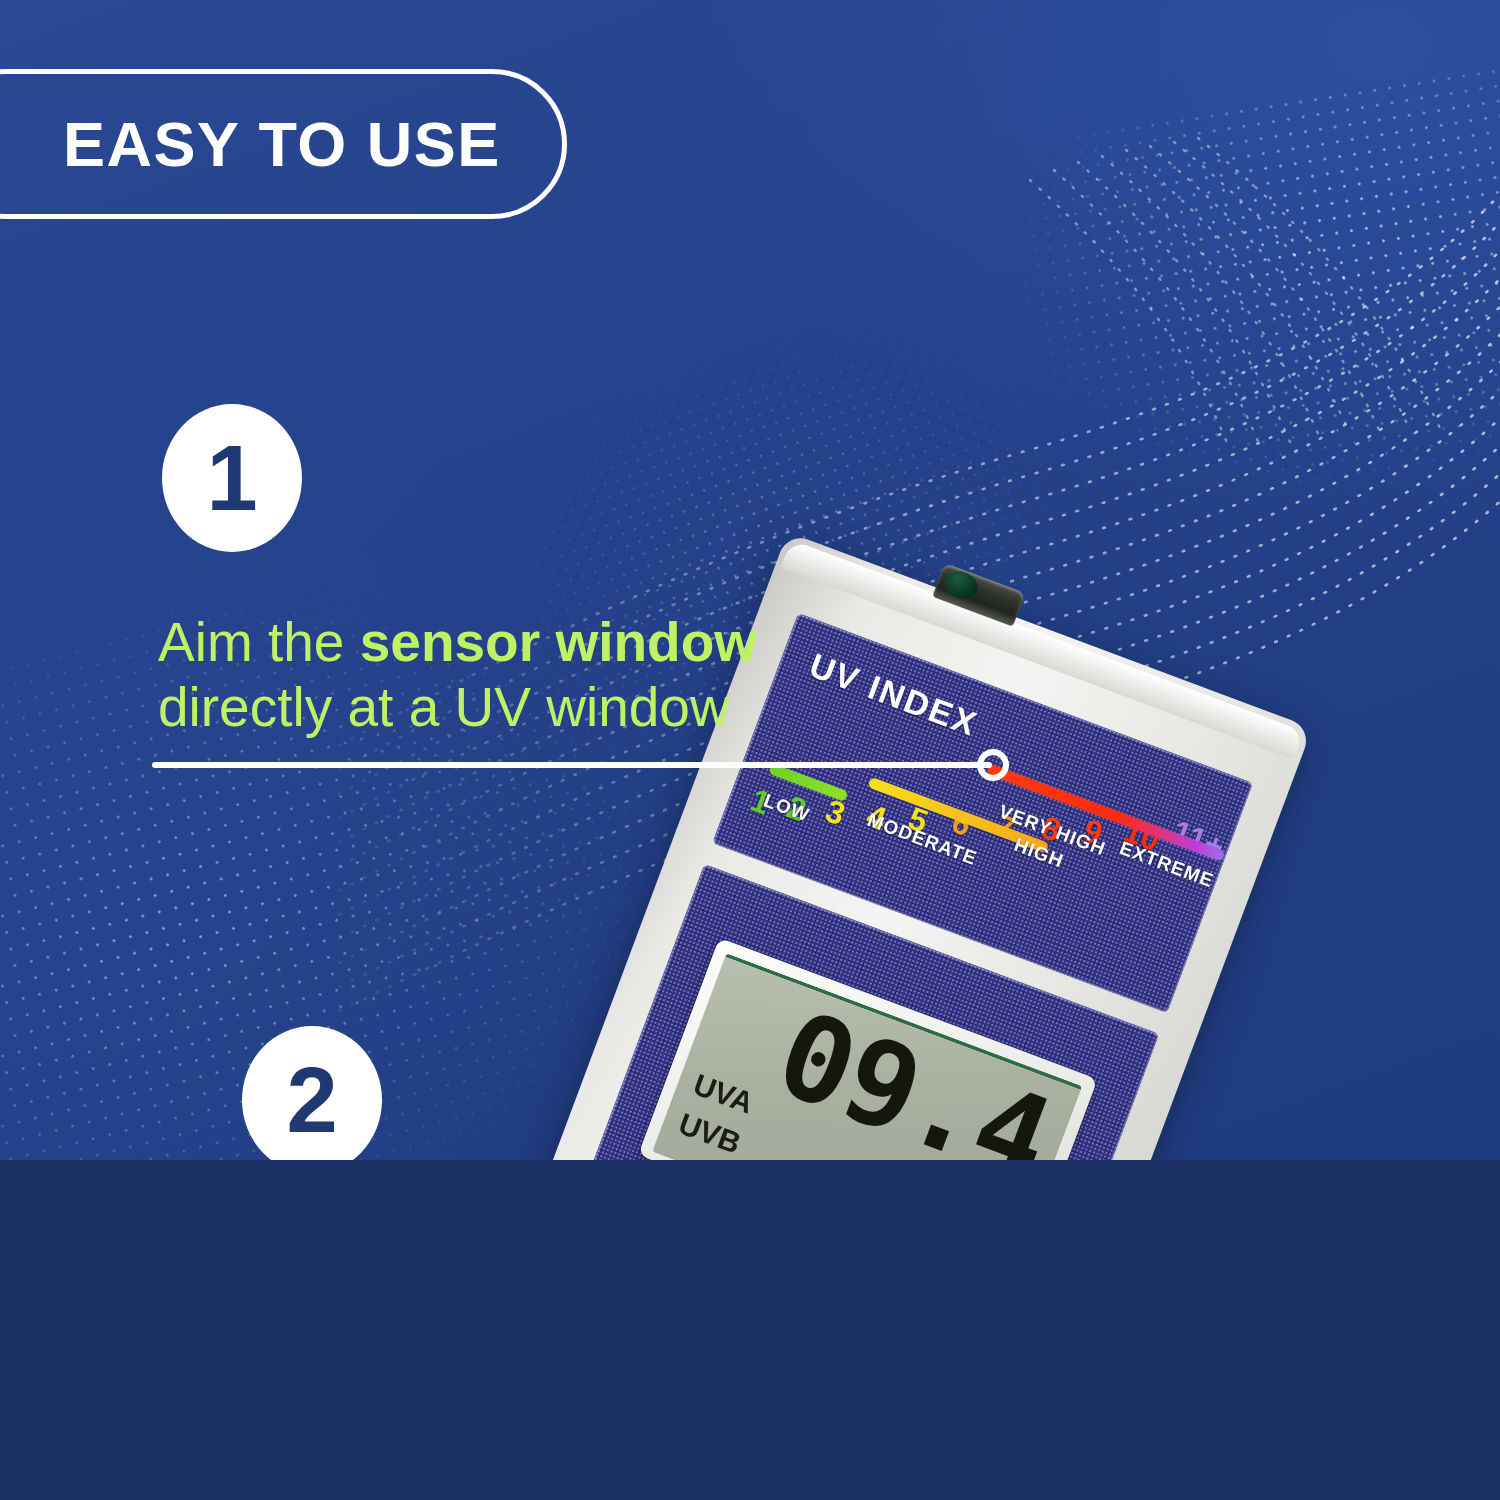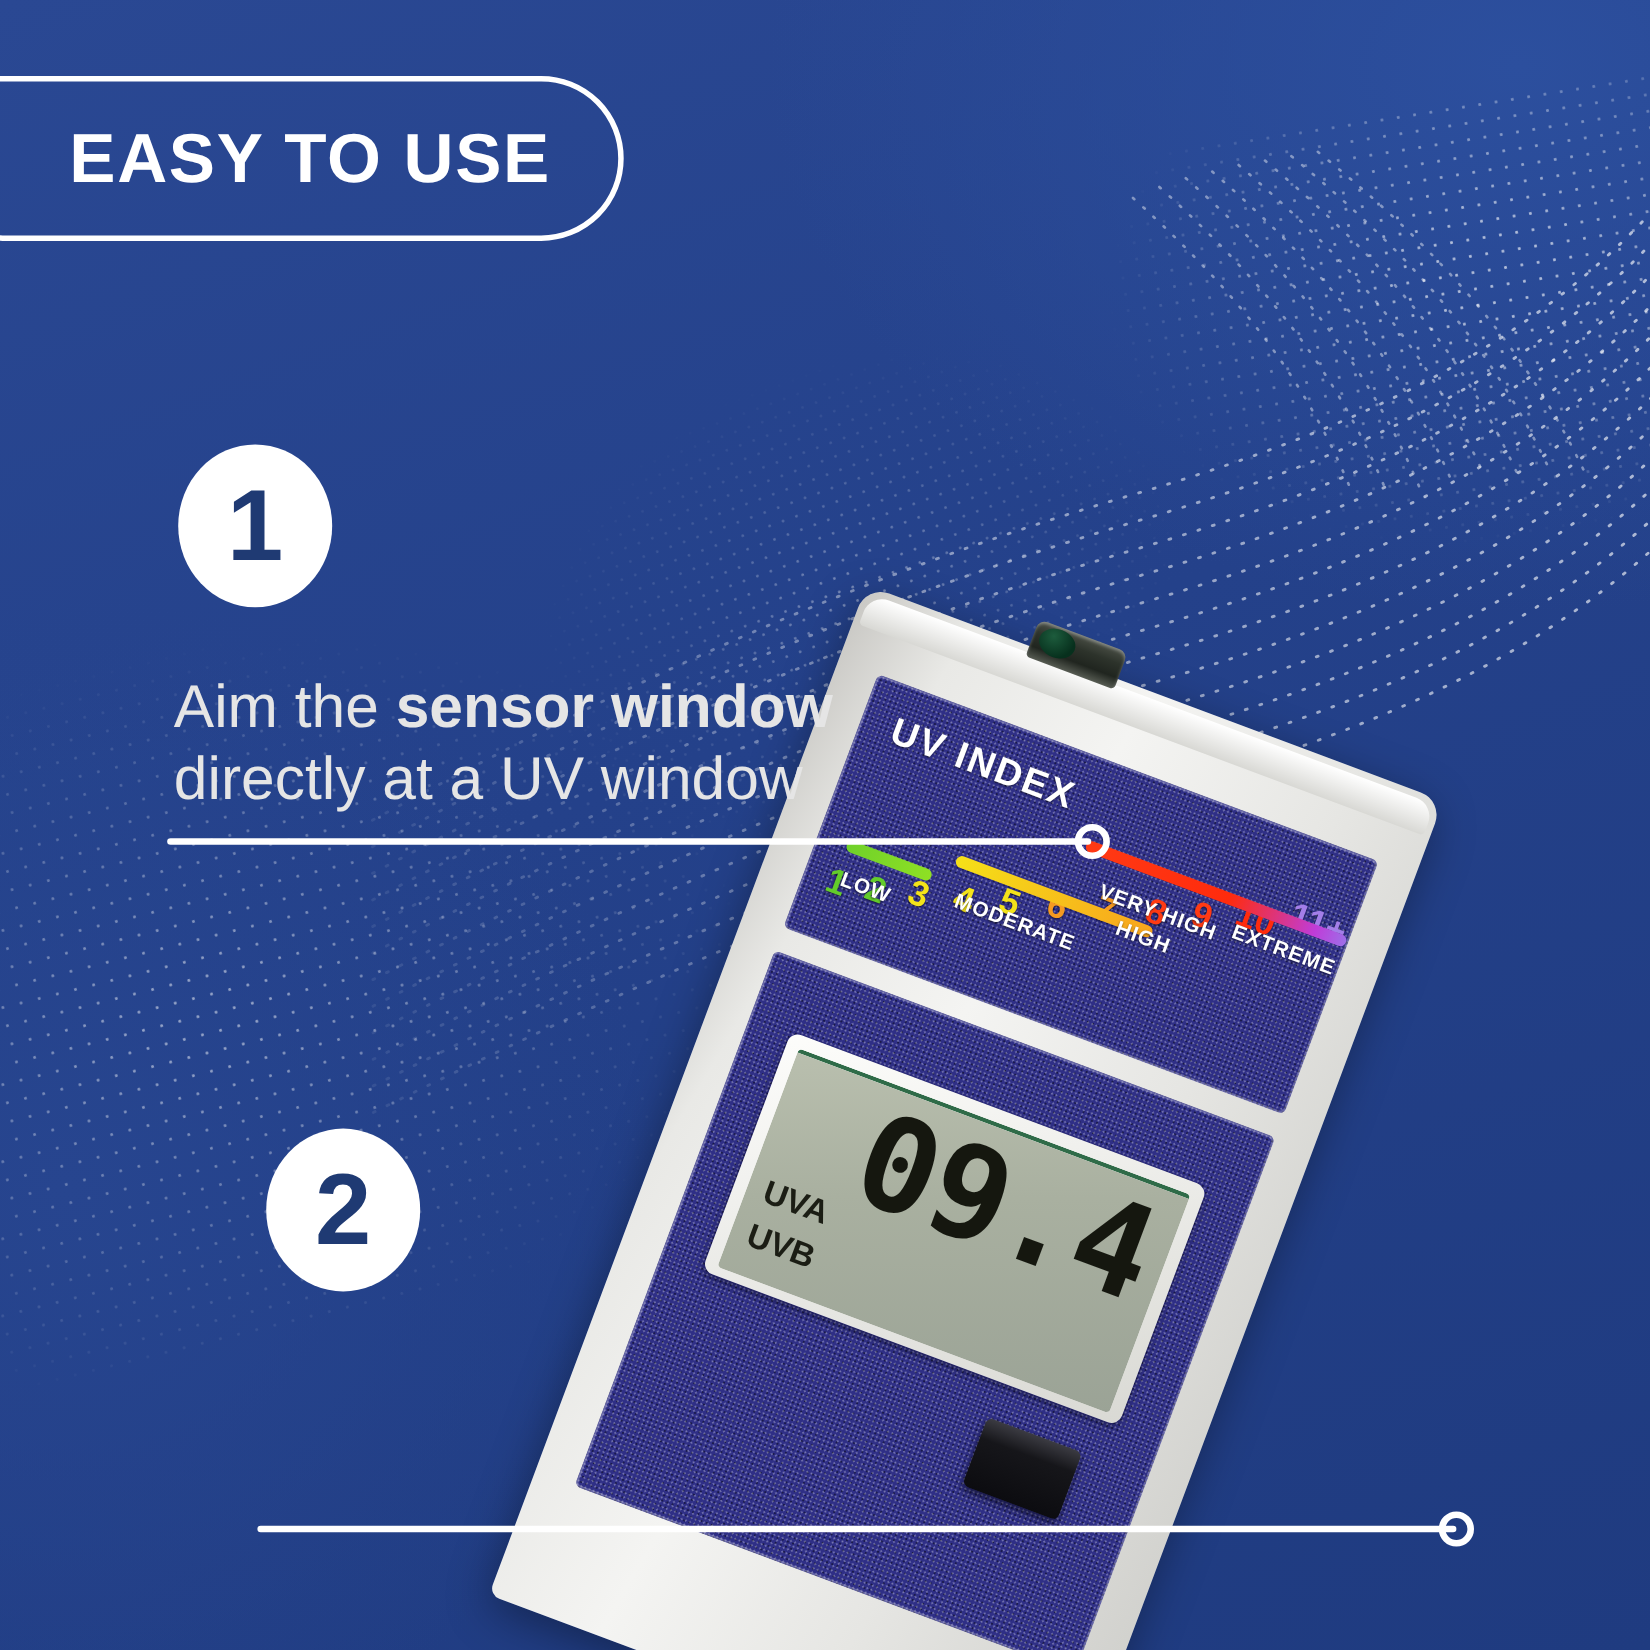--- a/index.html
+++ b/index.html
@@ -1,18 +1,18 @@
 <!DOCTYPE html>
 <html><head>
 <meta charset="utf-8">
 <style>
   html,body{margin:0;padding:0;background:#1c3163;}
   .stage{
     position:relative;
-    width:1500px;height:1500px;
+    width:1500px;height:1160px;
     overflow:hidden;
     background:#24418a;
     font-family:"Liberation Sans", sans-serif;
   }
   
   .bg-base{
     position:absolute;inset:0;
     background:
       radial-gradient(ellipse 1100px 800px at 92% 4%, #2c4f9e 0%, rgba(44,79,158,0) 62%),
       radial-gradient(ellipse 900px 900px at 4% 72%, #27458f 0%, rgba(39,69,143,0) 60%),
@@ -65,21 +65,21 @@
   
   .step{position:absolute;}
   .step-num{
     width:140px;height:148px;border-radius:50%;
     background:#ffffff;
     display:flex;align-items:center;justify-content:center;
     color:#1f3a73;
     font-size:92px;font-weight:700;line-height:1;
   }
   .step-text{
-    color:#e5e5e5;
+    color:#bef264;
     font-size:55px;
     line-height:1.18;
     font-weight:400;
     white-space:nowrap;
   }
   .step-text .b{font-weight:700;}
   .rule{position:absolute;height:6px;background:#ffffff;border-radius:3px;}
   .marker{
     position:absolute;width:32px;height:32px;border-radius:50%;
     border:6px solid #ffffff;box-sizing:border-box;background:transparent;

